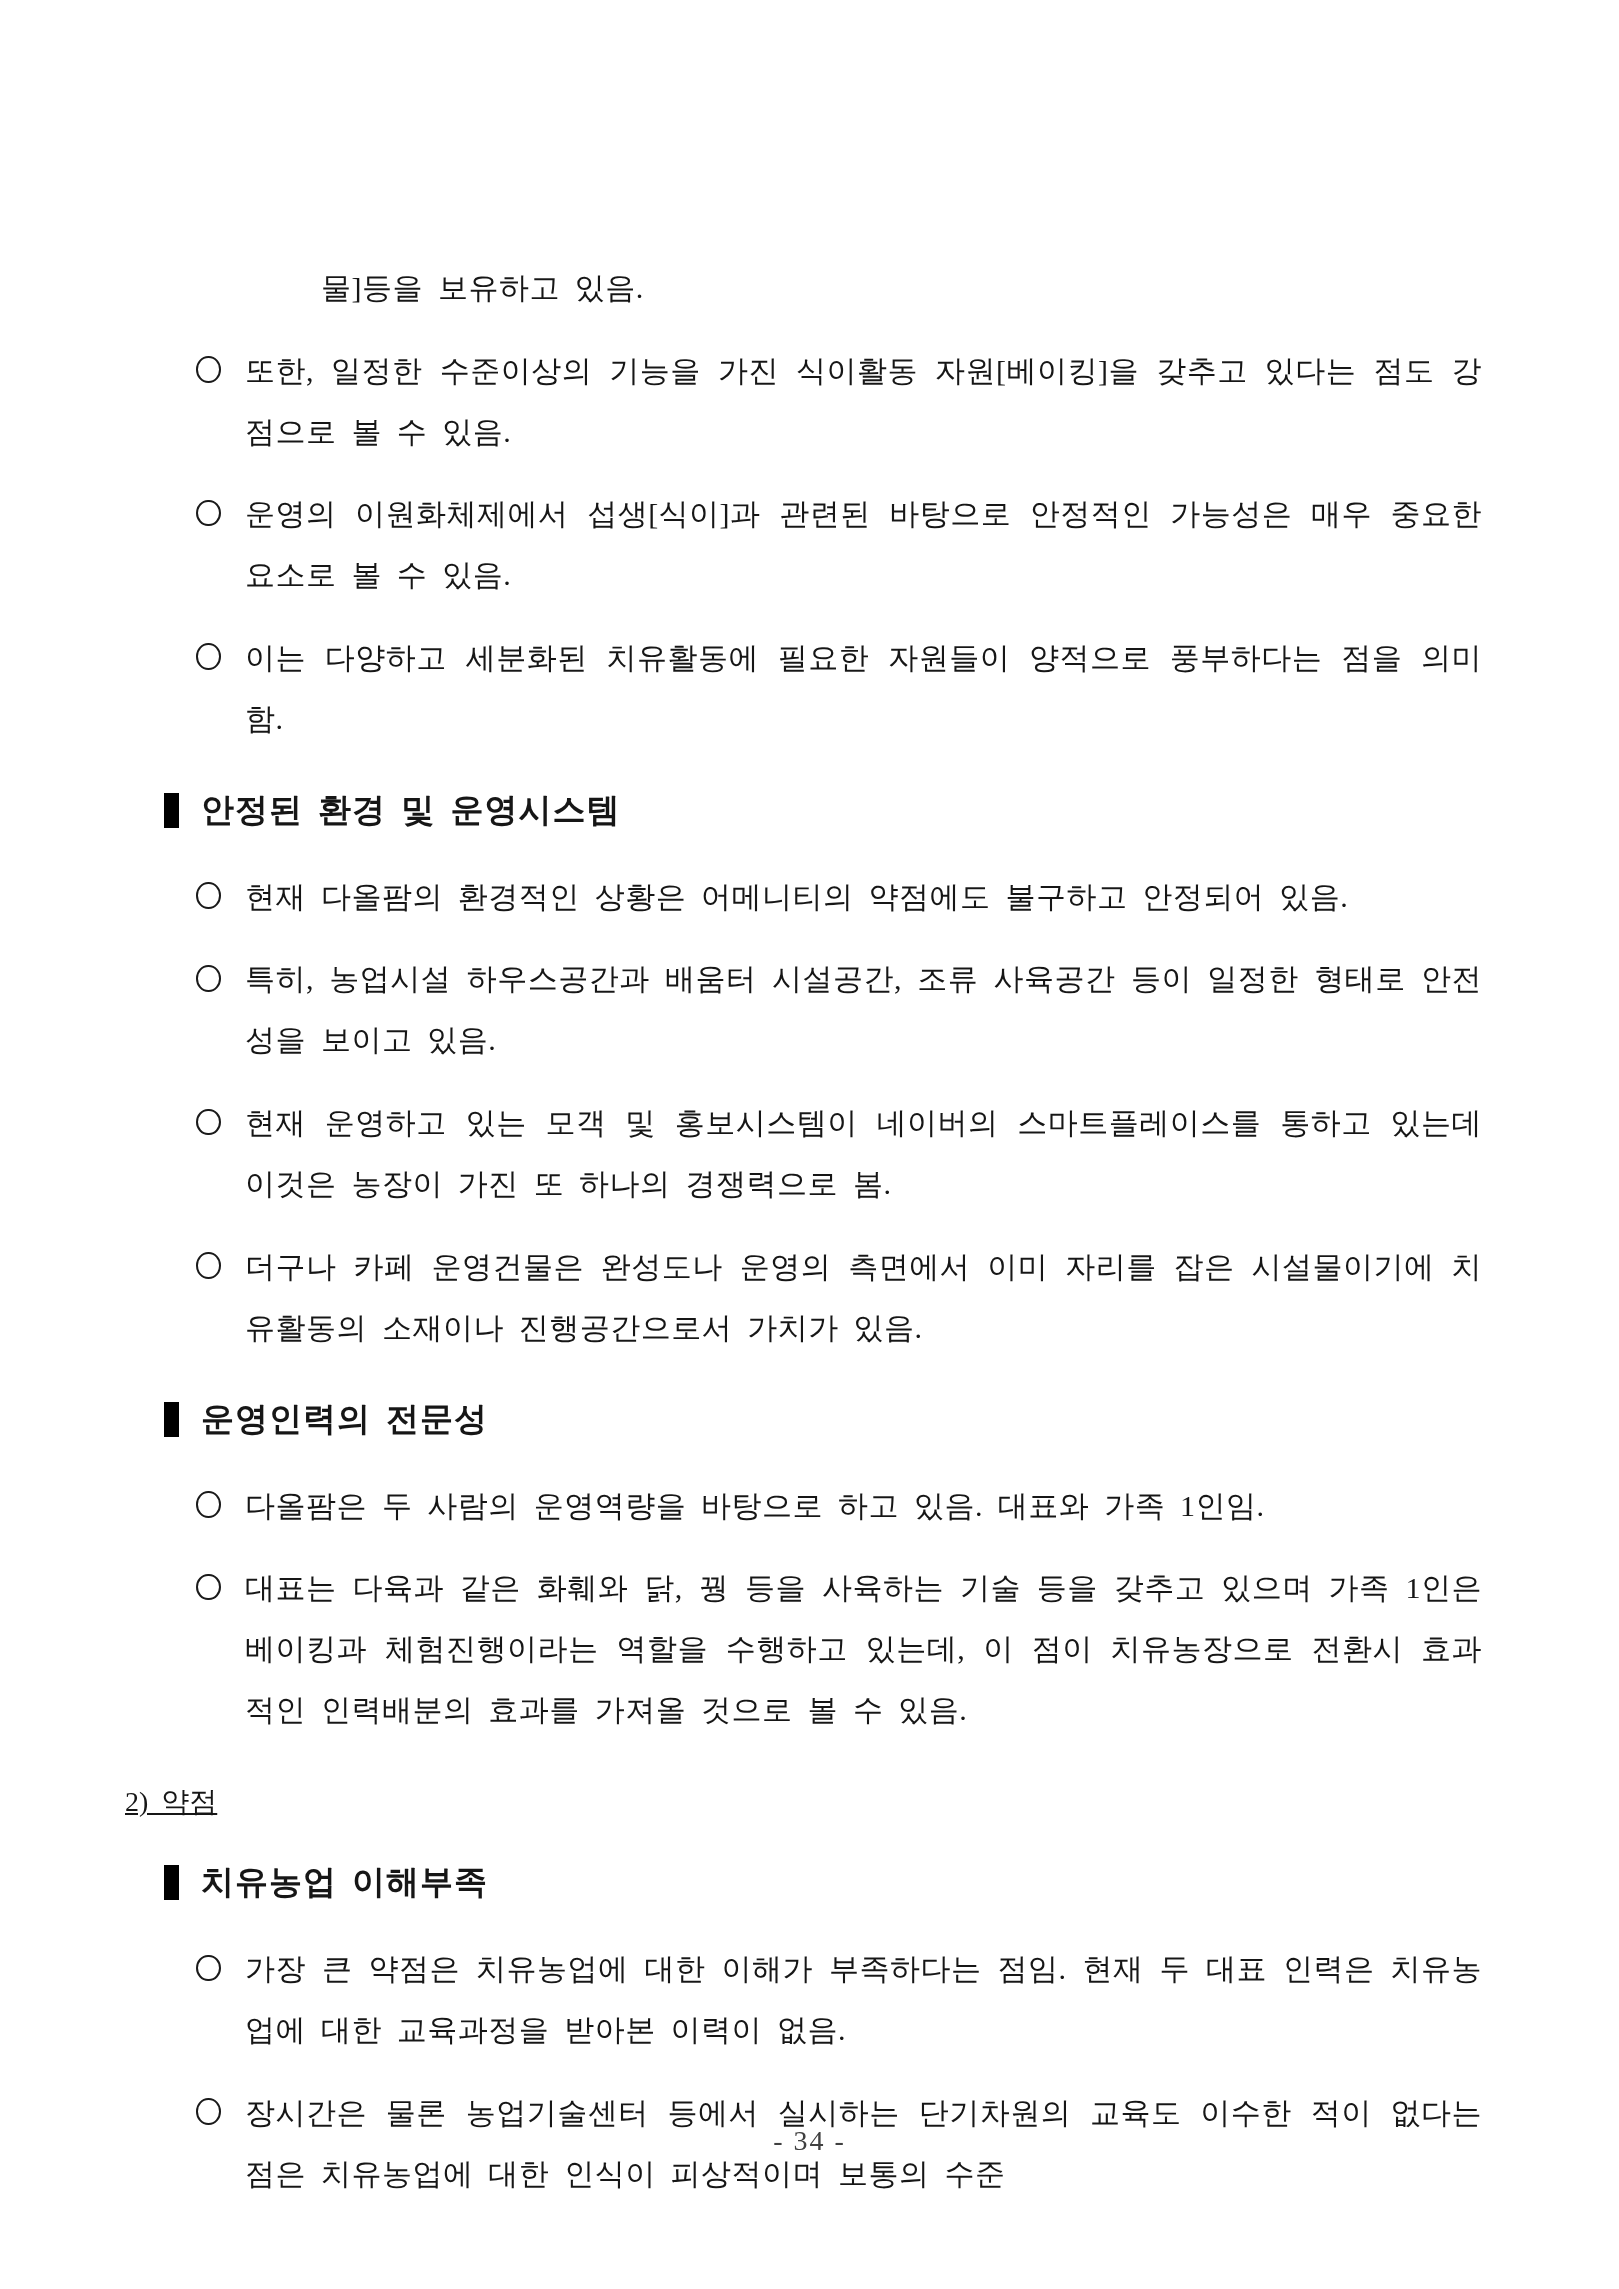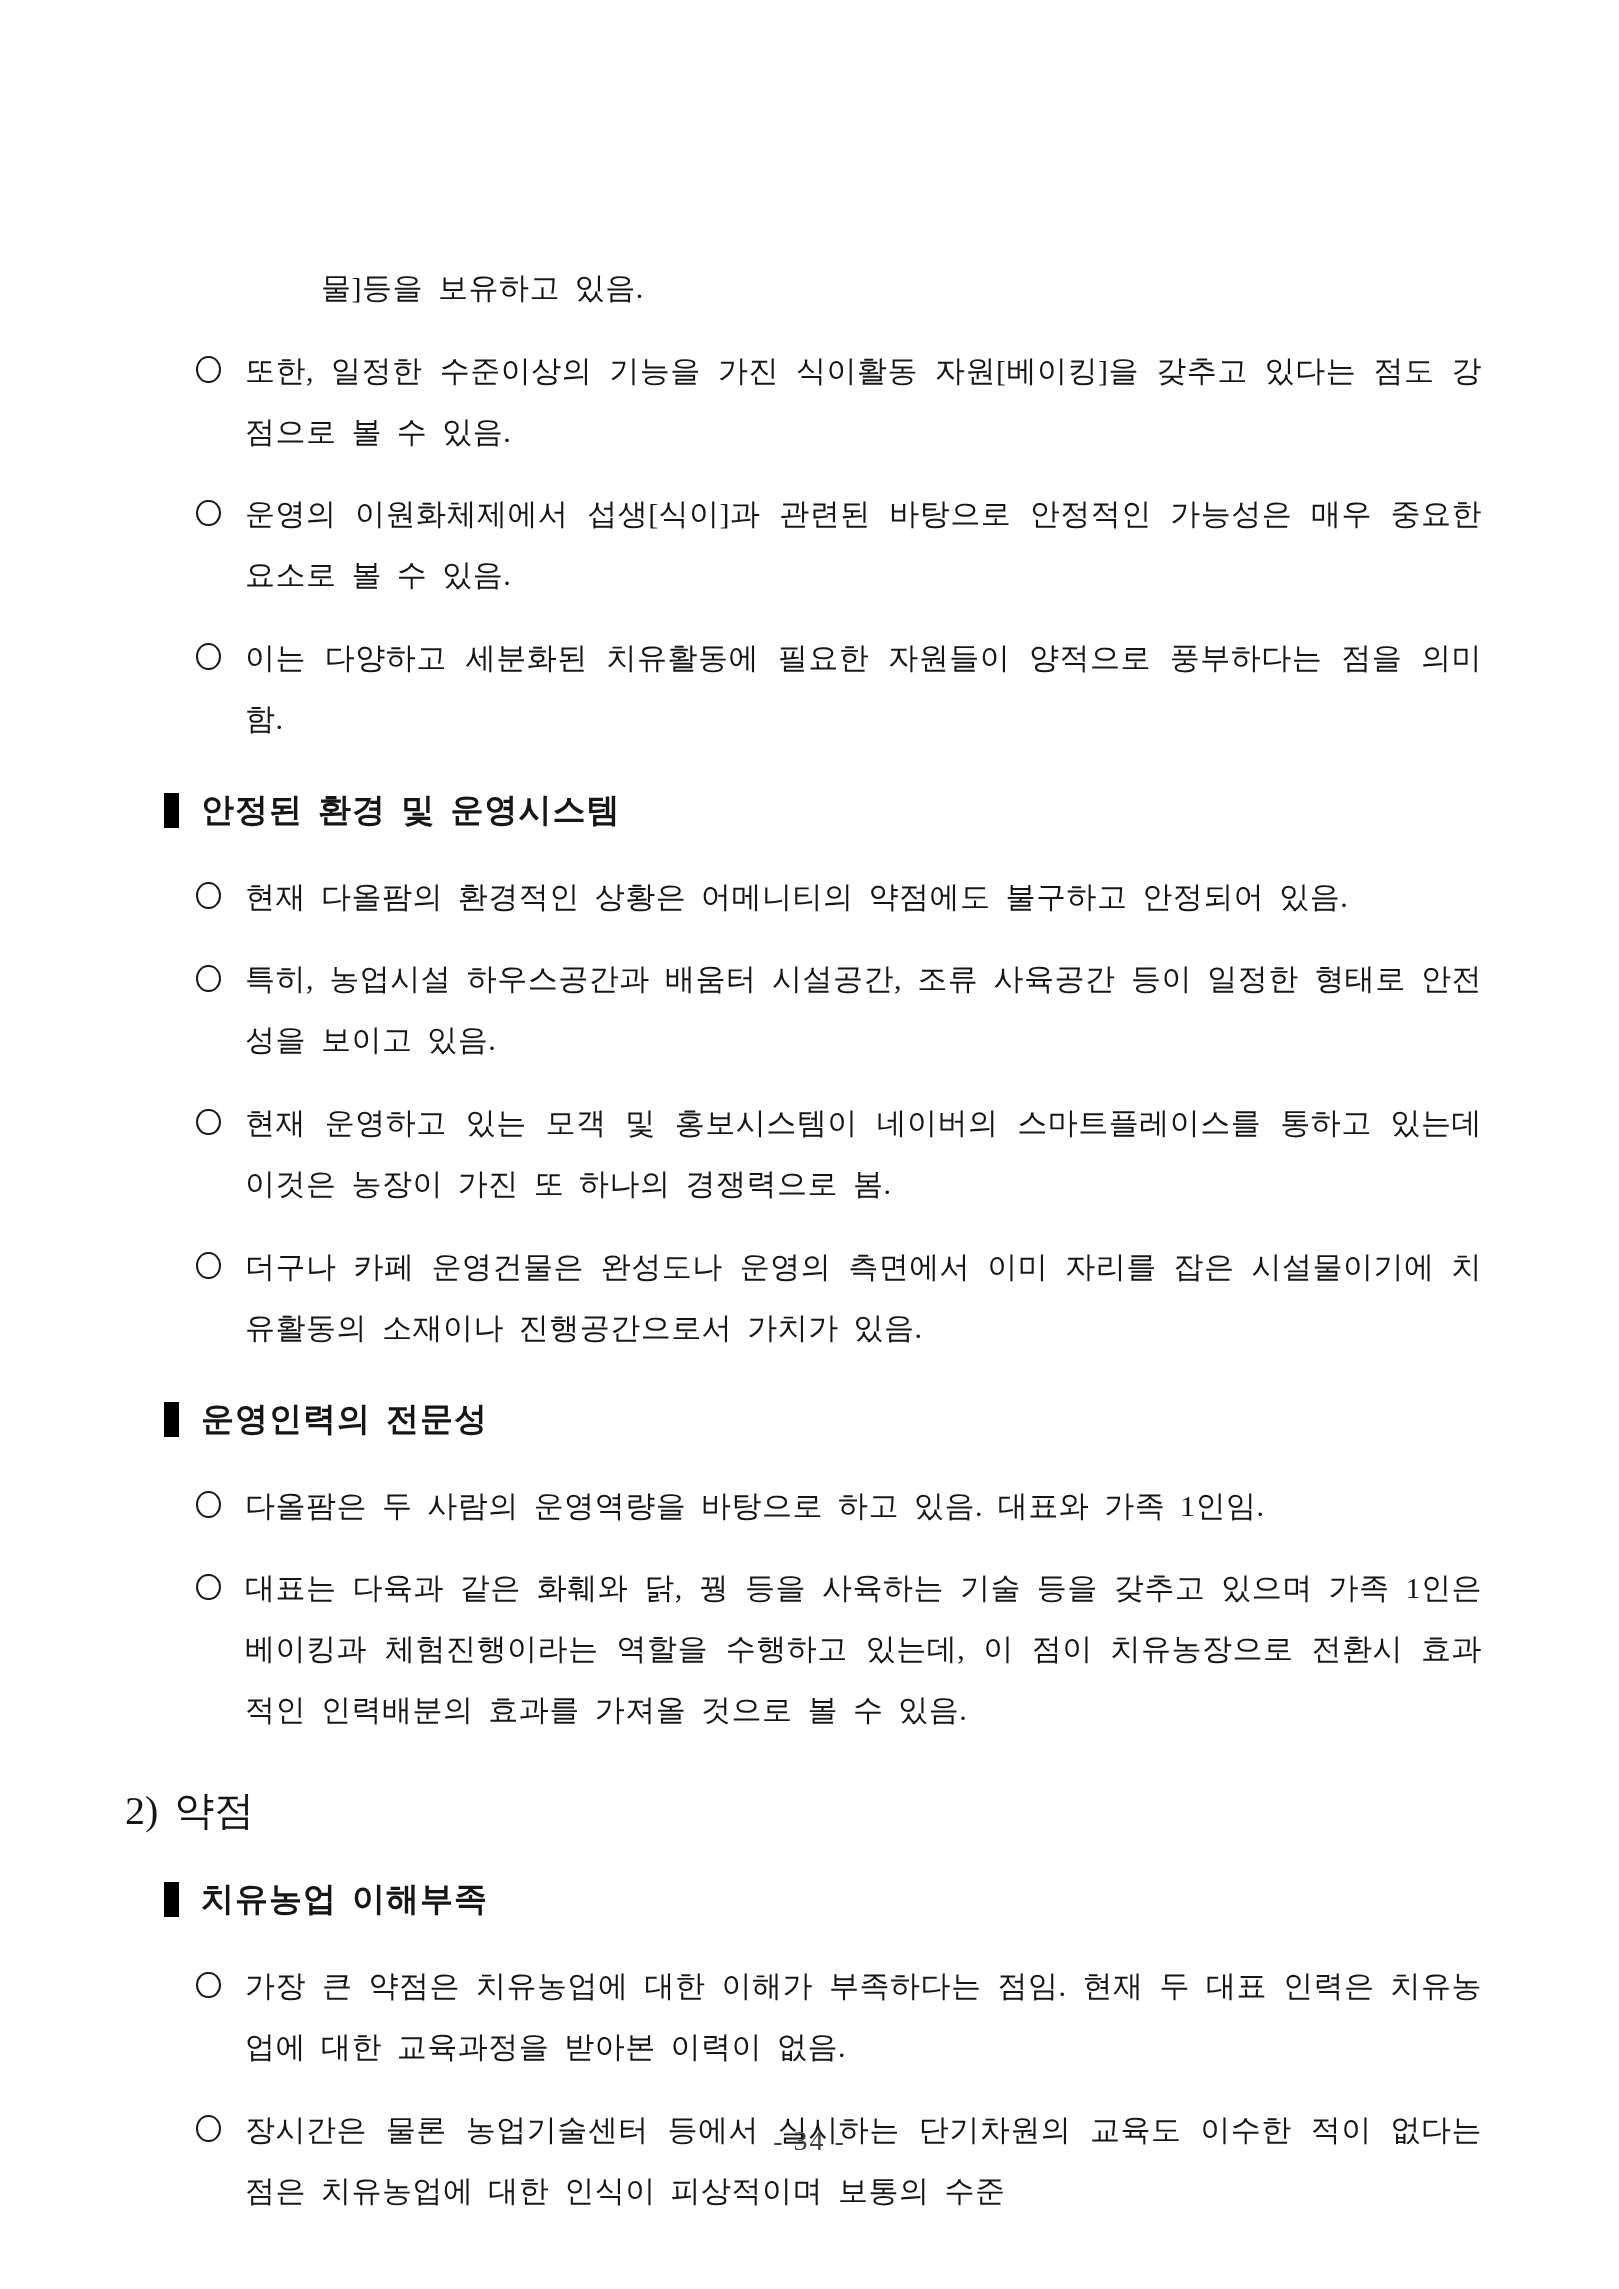--- a/index.html
+++ b/index.html
@@ -69,23 +69,24 @@
     margin-right: 21.6px;
   }
   .header .title {
     font-size: 33px;
     font-weight: 700;
     letter-spacing: 1px;
     word-spacing: 5.9px;
   }
   
   .subsection {
-    font-size: 40px;
+    font-size: 28px;
     margin: 43px 0 35px 0;
     word-spacing: 5.9px;
+    text-decoration: underline;
   }
   .page-number {
     position: absolute;
     left: 0;
     right: 0;
     top: 2125px;
     text-align: center;
     font-size: 28px;
     color: #404040;
     letter-spacing: 2px;

